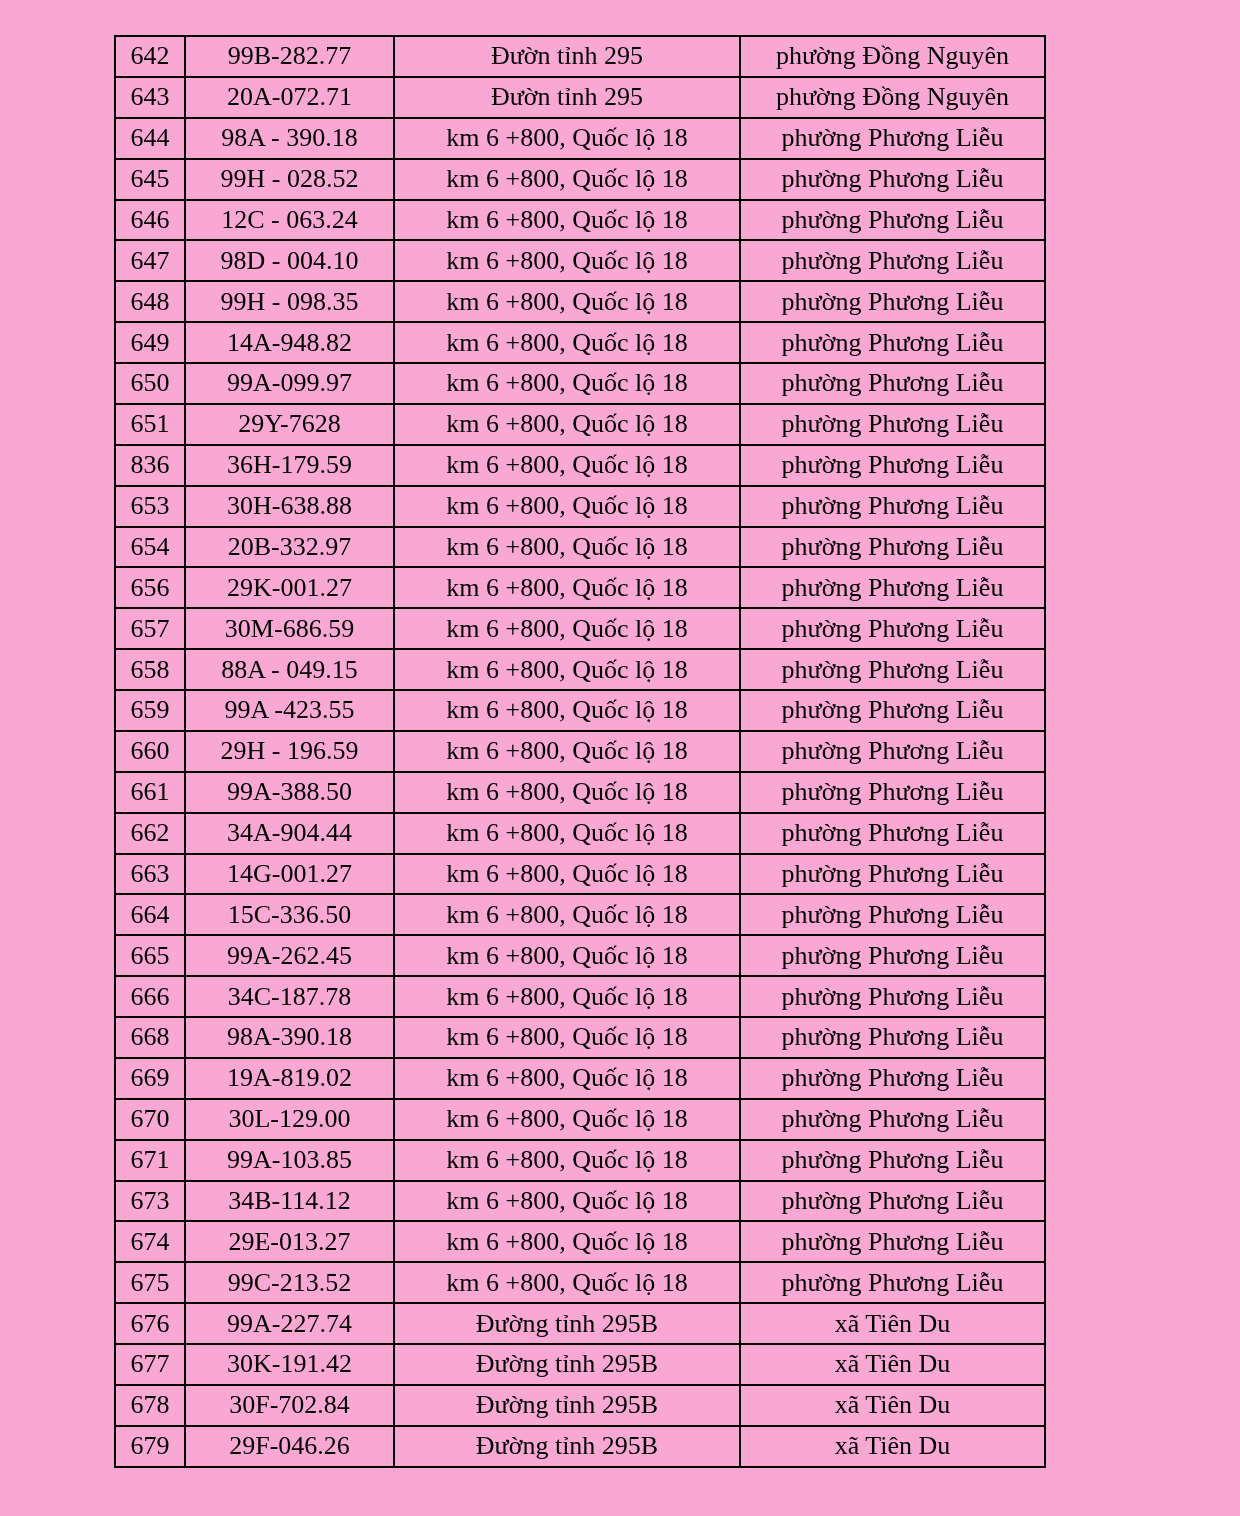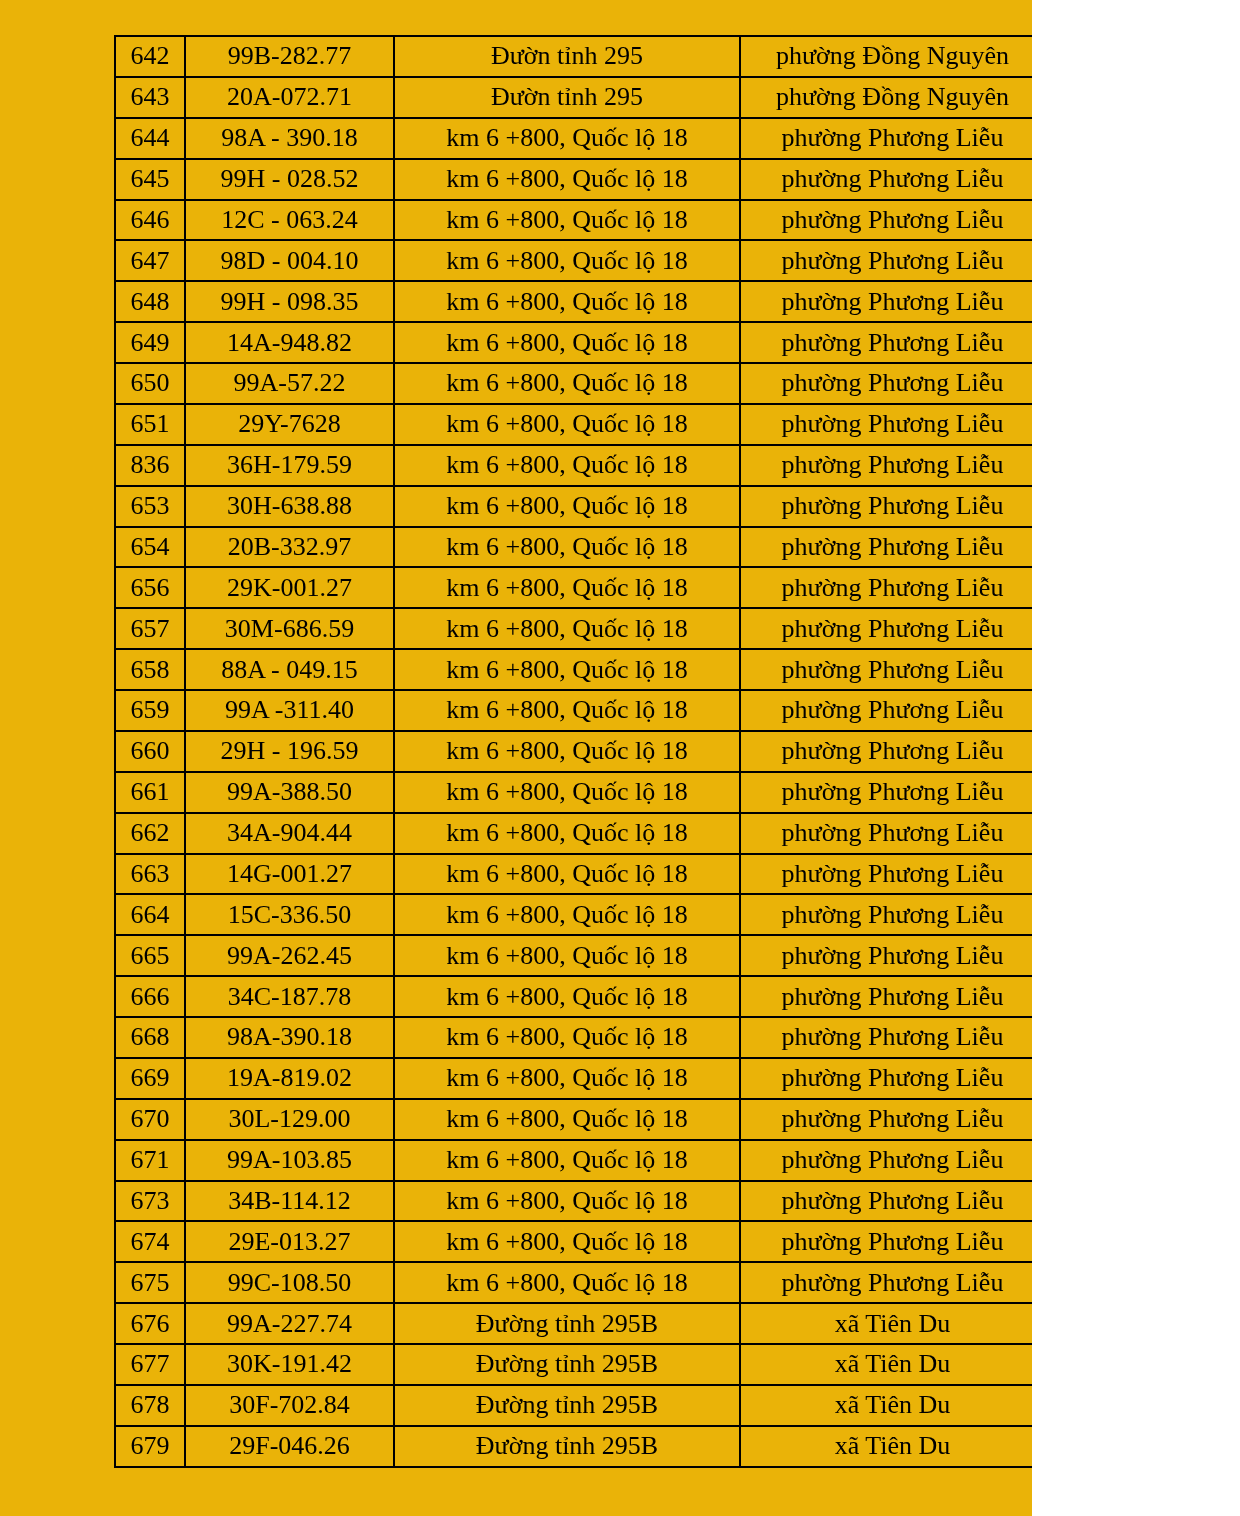--- a/index.html
+++ b/index.html
@@ -5,23 +5,23 @@
   html, body {
     margin: 0;
     padding: 0;
     background: #ffffff;
     width: 1240px;
     height: 1516px;
     font-family: "Liberation Serif", serif;
   }
   .page {
     position: relative;
-    width: 1032px;
+    width: 1240px;
     height: 1516px;
-    background: #eab308;
+    background: #f9a8d4;
     overflow: hidden;
   }
   table.plate-table {
     position: absolute;
     left: 114px;
     top: 35px;
     width: 930px;
     height: 1433px;
     border-collapse: collapse;
     table-layout: fixed;
@@ -96,21 +96,21 @@
     <td>phường Phương Liễu</td>
   </tr>
         <tr>
     <td>649</td>
     <td>14A-948.82</td>
     <td>km 6 +800, Quốc lộ 18</td>
     <td>phường Phương Liễu</td>
   </tr>
         <tr>
     <td>650</td>
-    <td>99A-57.22</td>
+    <td>99A-099.97</td>
     <td>km 6 +800, Quốc lộ 18</td>
     <td>phường Phương Liễu</td>
   </tr>
         <tr>
     <td>651</td>
     <td>29Y-7628</td>
     <td>km 6 +800, Quốc lộ 18</td>
     <td>phường Phương Liễu</td>
   </tr>
         <tr>
@@ -144,21 +144,21 @@
     <td>phường Phương Liễu</td>
   </tr>
         <tr>
     <td>658</td>
     <td>88A - 049.15</td>
     <td>km 6 +800, Quốc lộ 18</td>
     <td>phường Phương Liễu</td>
   </tr>
         <tr>
     <td>659</td>
-    <td>99A -311.40</td>
+    <td>99A -423.55</td>
     <td>km 6 +800, Quốc lộ 18</td>
     <td>phường Phương Liễu</td>
   </tr>
         <tr>
     <td>660</td>
     <td>29H - 196.59</td>
     <td>km 6 +800, Quốc lộ 18</td>
     <td>phường Phương Liễu</td>
   </tr>
         <tr>
@@ -228,21 +228,21 @@
     <td>phường Phương Liễu</td>
   </tr>
         <tr>
     <td>674</td>
     <td>29E-013.27</td>
     <td>km 6 +800, Quốc lộ 18</td>
     <td>phường Phương Liễu</td>
   </tr>
         <tr>
     <td>675</td>
-    <td>99C-108.50</td>
+    <td>99C-213.52</td>
     <td>km 6 +800, Quốc lộ 18</td>
     <td>phường Phương Liễu</td>
   </tr>
         <tr>
     <td>676</td>
     <td>99A-227.74</td>
     <td>Đường tỉnh 295B</td>
     <td>xã Tiên Du</td>
   </tr>
         <tr>

